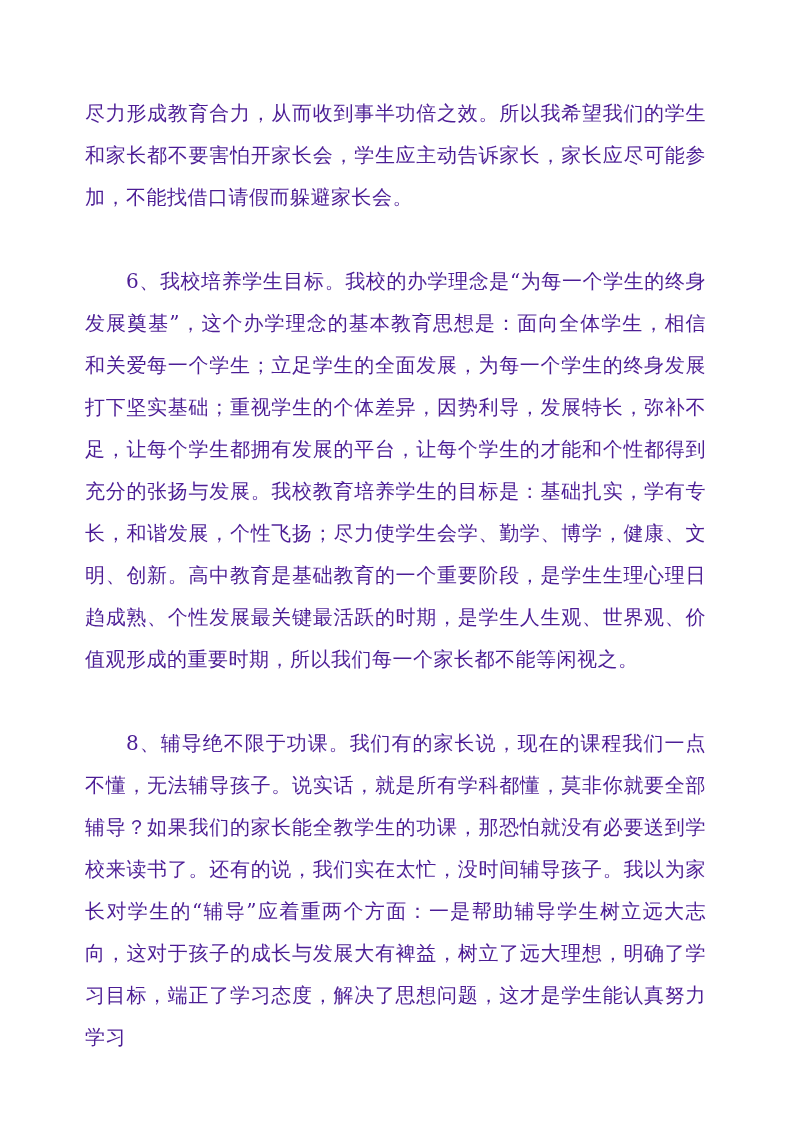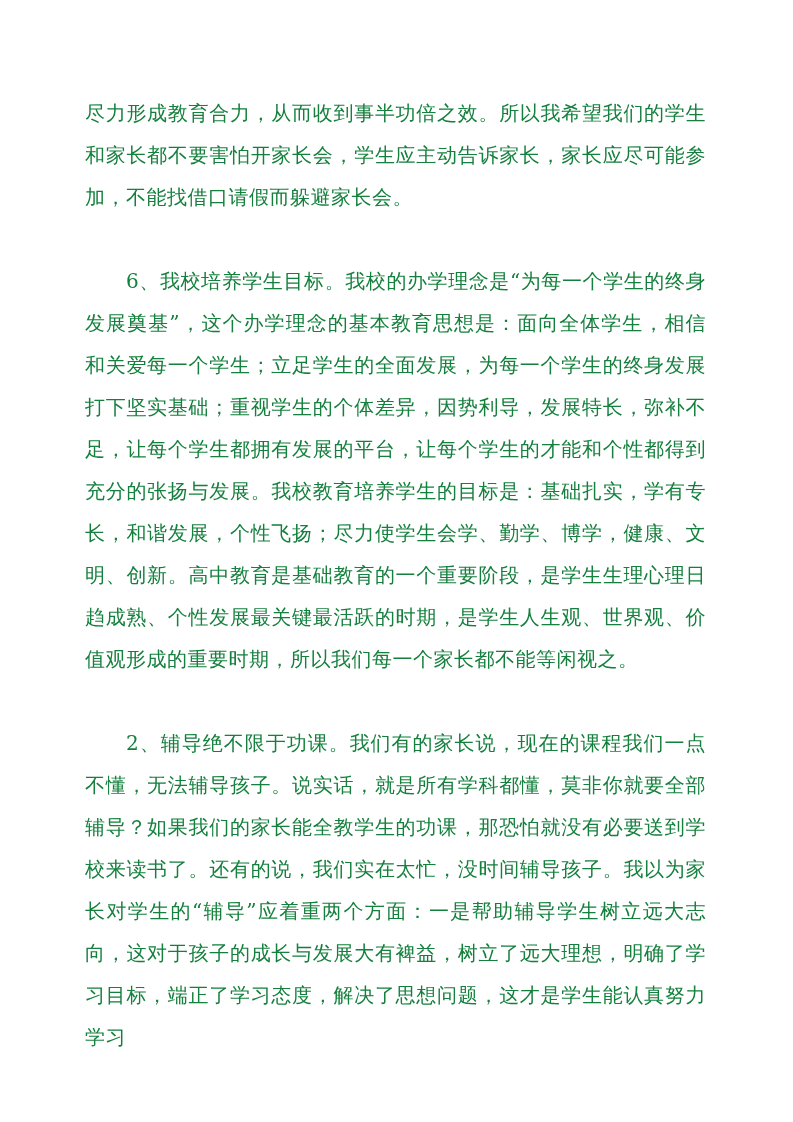--- a/index.html
+++ b/index.html
@@ -18,36 +18,36 @@
     overflow: hidden;
     margin: 0 auto;
   }
   .content {
     width: 621px;
   }
   .para {
     font-family: "DejaVu Serif", "Liberation Serif", serif;
     font-size: 20px;
     line-height: 42px;
-    color: #15803d;
+    color: #4c1d95;
     text-align: justify;
     text-justify: inter-ideograph;
     margin: 0 0 42px 0;
     letter-spacing: 0.5px;
     word-break: break-all;
   }
   .para.indent {
     text-indent: 41px;
   }
   .para:last-child {
     margin-bottom: 0;
   }
 </style>
 </head>
 <body>
 
 <div class="page">
   <div class="content">
     <p class="para">尽力形成教育合力，从而收到事半功倍之效。所以我希望我们的学生和家长都不要害怕开家长会，学生应主动告诉家长，家长应尽可能参加，不能找借口请假而躲避家长会。</p>
     <p class="para indent">6、我校培养学生目标。我校的办学理念是“为每一个学生的终身发展奠基”，这个办学理念的基本教育思想是：面向全体学生，相信和关爱每一个学生；立足学生的全面发展，为每一个学生的终身发展打下坚实基础；重视学生的个体差异，因势利导，发展特长，弥补不足，让每个学生都拥有发展的平台，让每个学生的才能和个性都得到充分的张扬与发展。我校教育培养学生的目标是：基础扎实，学有专长，和谐发展，个性飞扬；尽力使学生会学、勤学、博学，健康、文明、创新。高中教育是基础教育的一个重要阶段，是学生生理心理日趋成熟、个性发展最关键最活跃的时期，是学生人生观、世界观、价值观形成的重要时期，所以我们每一个家长都不能等闲视之。</p>
-    <p class="para indent">2、辅导绝不限于功课。我们有的家长说，现在的课程我们一点不懂，无法辅导孩子。说实话，就是所有学科都懂，莫非你就要全部辅导？如果我们的家长能全教学生的功课，那恐怕就没有必要送到学校来读书了。还有的说，我们实在太忙，没时间辅导孩子。我以为家长对学生的“辅导”应着重两个方面：一是帮助辅导学生树立远大志向，这对于孩子的成长与发展大有裨益，树立了远大理想，明确了学习目标，端正了学习态度，解决了思想问题，这才是学生能认真努力学习</p>
+    <p class="para indent">8、辅导绝不限于功课。我们有的家长说，现在的课程我们一点不懂，无法辅导孩子。说实话，就是所有学科都懂，莫非你就要全部辅导？如果我们的家长能全教学生的功课，那恐怕就没有必要送到学校来读书了。还有的说，我们实在太忙，没时间辅导孩子。我以为家长对学生的“辅导”应着重两个方面：一是帮助辅导学生树立远大志向，这对于孩子的成长与发展大有裨益，树立了远大理想，明确了学习目标，端正了学习态度，解决了思想问题，这才是学生能认真努力学习</p>
   </div>
 </div>
 
 </body></html>

